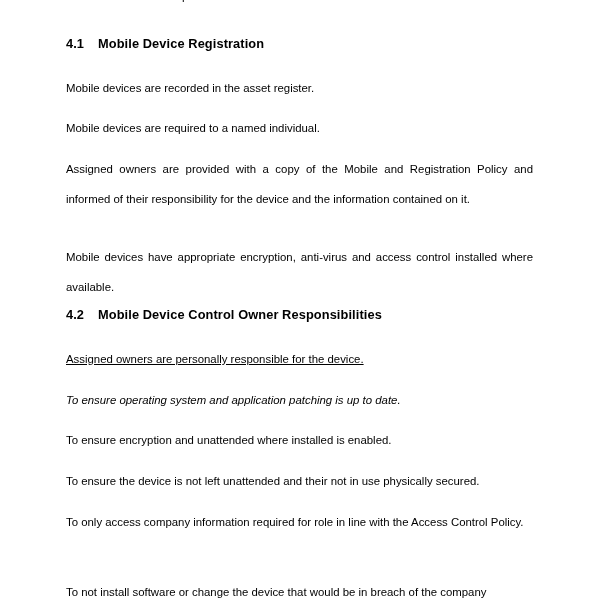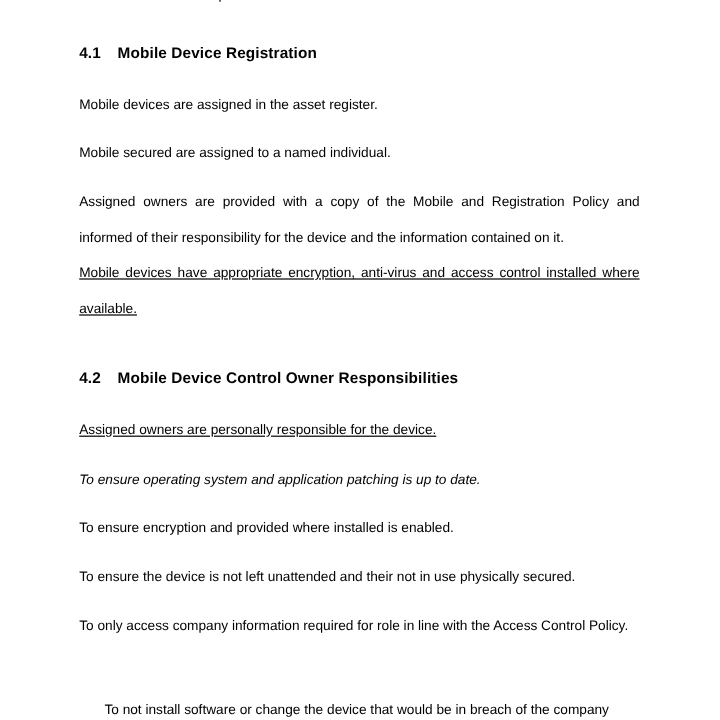--- a/index.html
+++ b/index.html
@@ -73,53 +73,53 @@
     text-justify: inter-word;
   }
 
   
   .blk { position: absolute; left: 0; width: 467px; }
 
   #h-41      { top: 36px; }
   #p-41-1    { top: 74px; }
   #p-41-2    { top: 114px; }
   #p-41-3    { top: 155px; }
-  #p-41-4    { top: 214px; text-decoration: underline; }
+  #p-41-4    { top: 243px; }
 
   #h-42      { top: 307px; }
   #p-42-1    { top: 345px; text-decoration: underline; }
   #p-42-2    { top: 386px; font-style: italic; }
   #p-42-3    { top: 426px; }
   #p-42-4    { top: 467px; }
   #p-42-5    { top: 508px; }
   #p-42-6    { top: 578px; }
 
   
-  #p-42-6 { overflow: hidden; height: 22px; margin-left: 21px; }
+  #p-42-6 { overflow: hidden; height: 22px; }
 </style>
 </head>
 <body>
 
 <div class="page">
   <div class="content">
 
     <div class="clipped-top" style="left:116px;">p</div>
 
     <div class="blk" id="h-41">
       <h2 class="section-heading">
         <span class="num">4.1</span><span>Mobile Device Registration</span>
       </h2>
     </div>
 
     <div class="blk" id="p-41-1">
-      <p class="body-para">Mobile devices are assigned in the asset register.</p>
+      <p class="body-para">Mobile devices are recorded in the asset register.</p>
     </div>
 
     <div class="blk" id="p-41-2">
-      <p class="body-para">Mobile secured are assigned to a named individual.</p>
+      <p class="body-para">Mobile devices are required to a named individual.</p>
     </div>
 
     <div class="blk" id="p-41-3">
       <p class="body-para justified">Assigned owners are provided with a copy of the Mobile and Registration Policy and informed of their responsibility for the device and the information contained on it.</p>
     </div>
 
     <div class="blk" id="p-41-4">
       <p class="body-para justified">Mobile devices have appropriate encryption, anti-virus and access control installed where available.</p>
     </div>
 
@@ -131,21 +131,21 @@
 
     <div class="blk" id="p-42-1">
       <p class="body-para">Assigned owners are personally responsible for the device.</p>
     </div>
 
     <div class="blk" id="p-42-2">
       <p class="body-para">To ensure operating system and application patching is up to date.</p>
     </div>
 
     <div class="blk" id="p-42-3">
-      <p class="body-para">To ensure encryption and provided where installed is enabled.</p>
+      <p class="body-para">To ensure encryption and unattended where installed is enabled.</p>
     </div>
 
     <div class="blk" id="p-42-4">
       <p class="body-para">To ensure the device is not left unattended and their not in use physically secured.</p>
     </div>
 
     <div class="blk" id="p-42-5">
       <p class="body-para justified">To only access company information required for role in line with the Access Control Policy.</p>
     </div>
 

